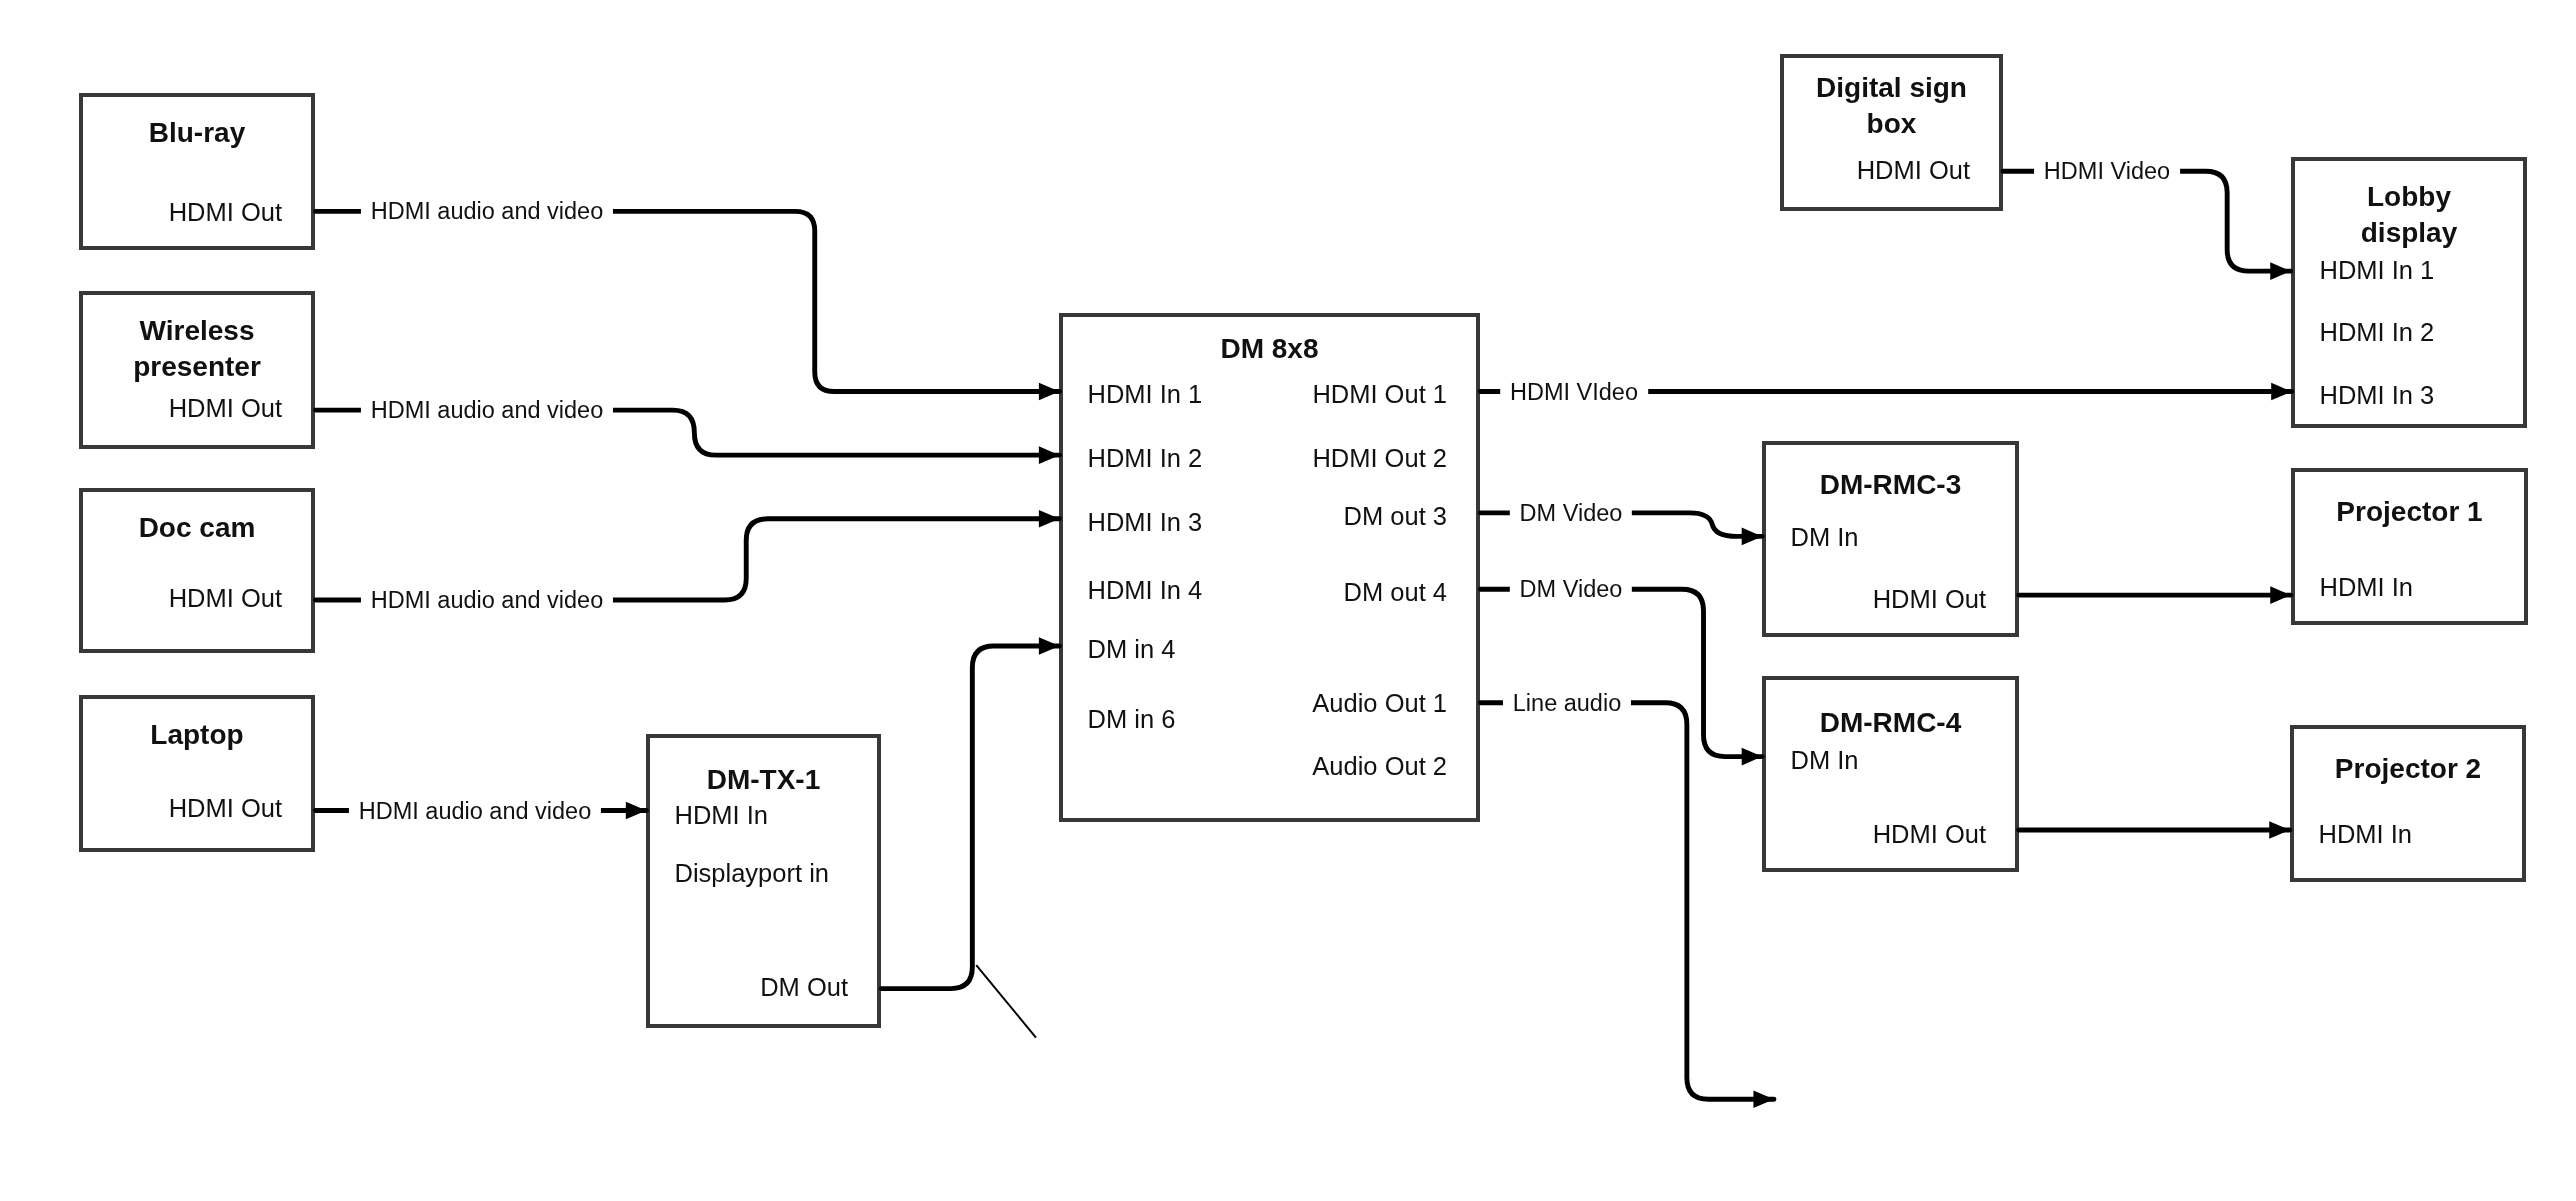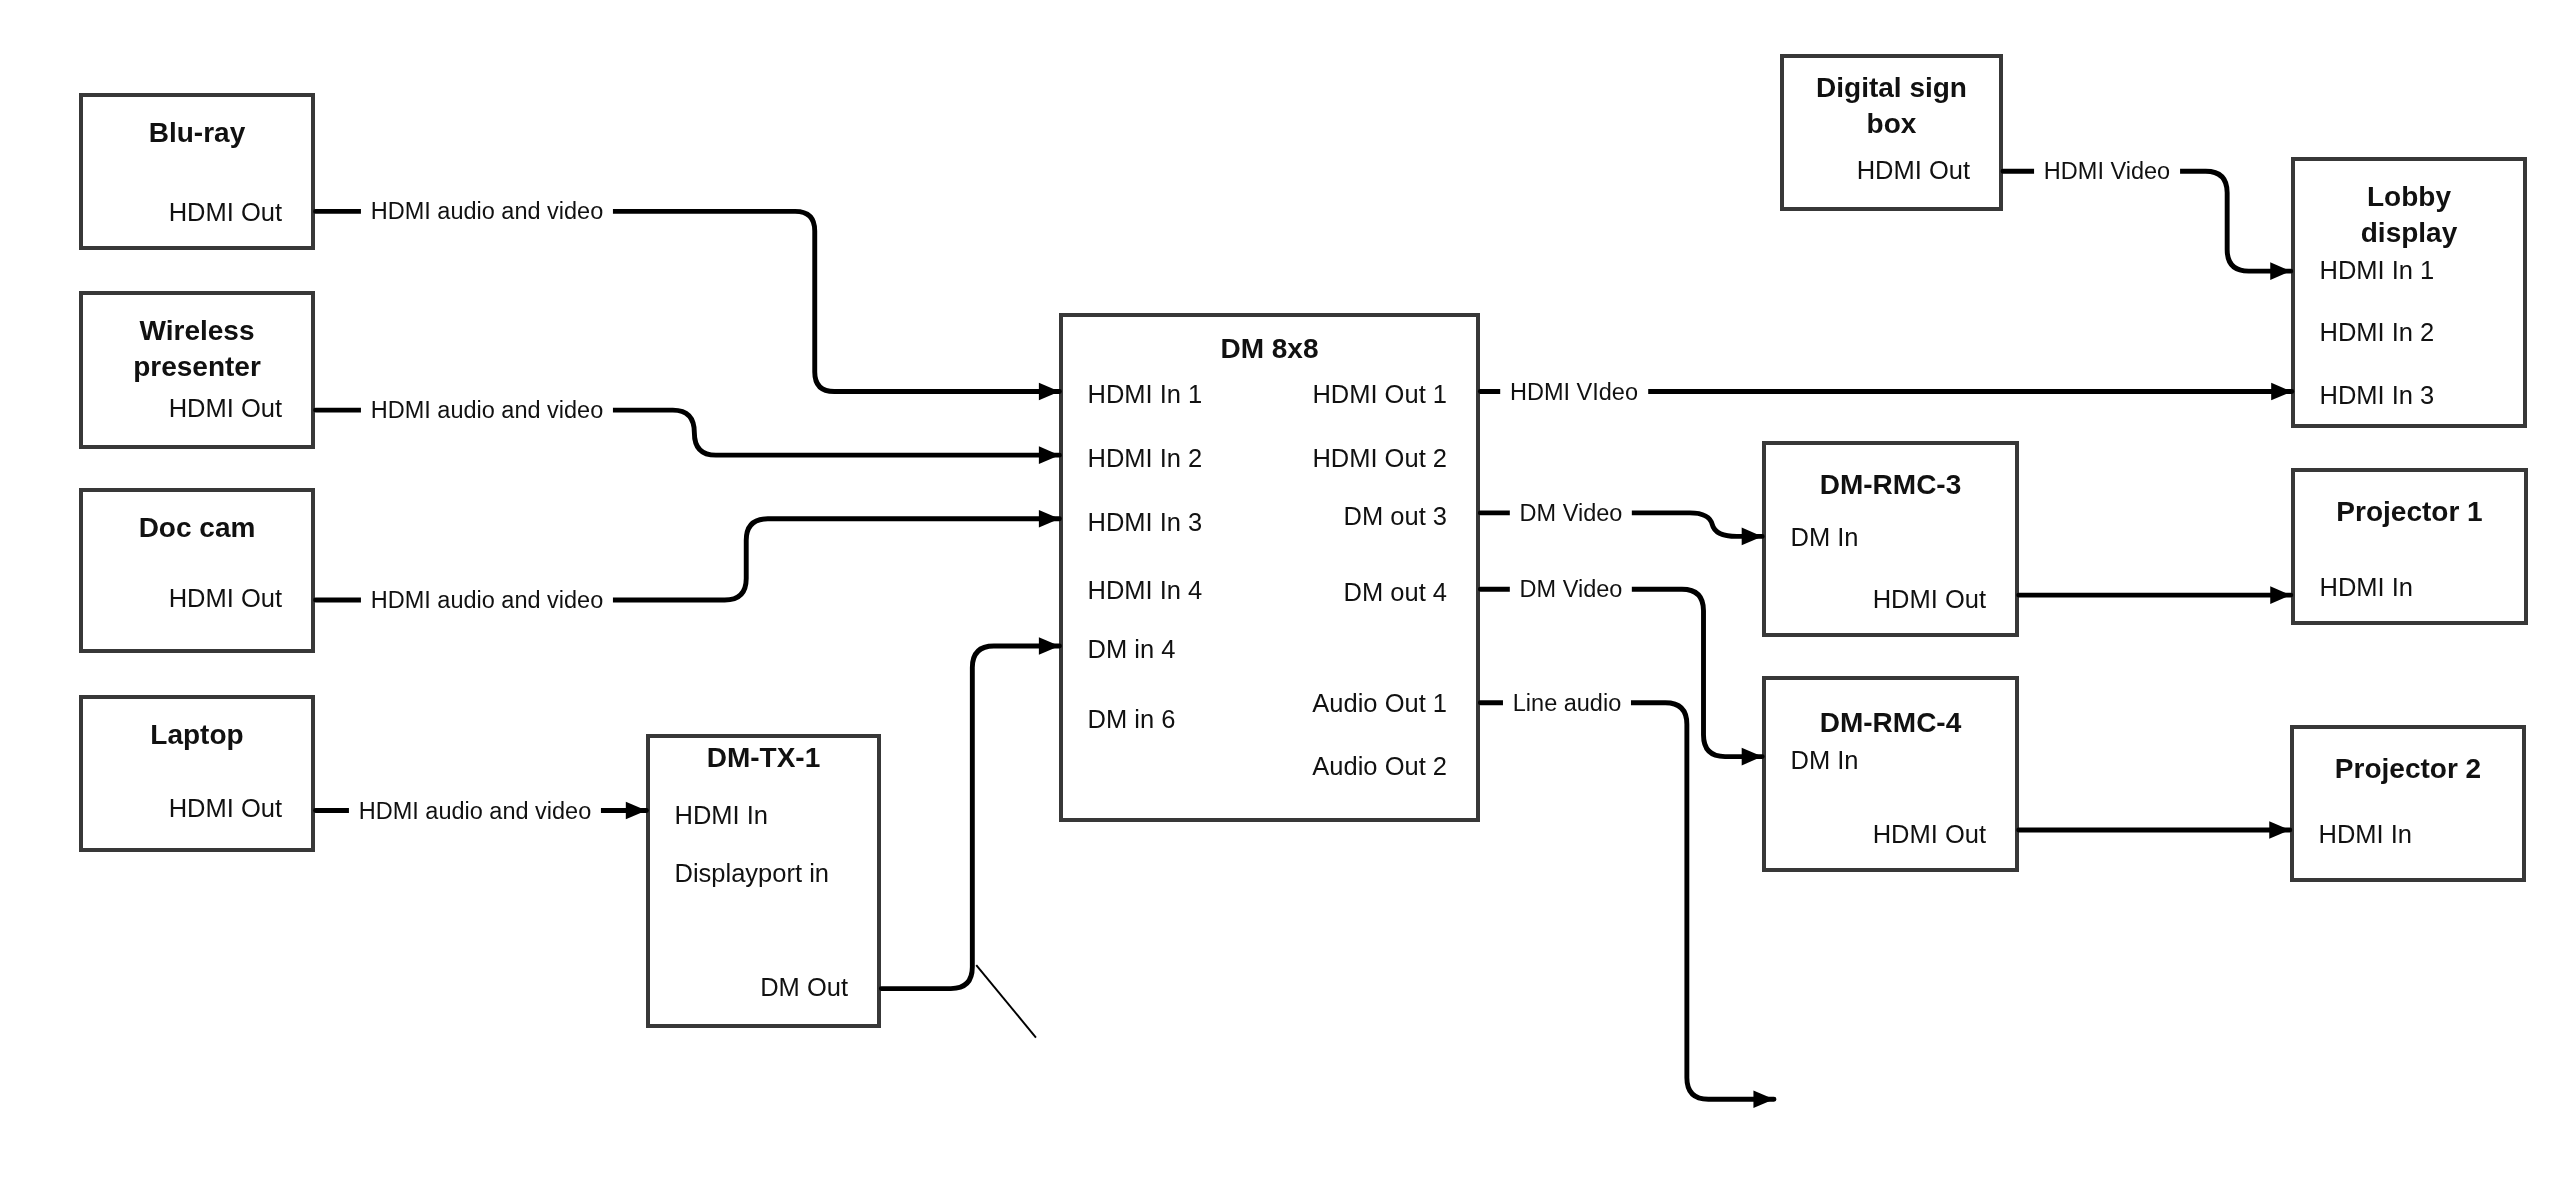--- a/index.html
+++ b/index.html
@@ -119,21 +119,21 @@
     <div class="node-title" style="top:17.6px;">Doc cam</div>
     <div class="port pr" style="top:107px;">HDMI Out</div>
   </div>
 
   <div class="node" style="left:79px;top:695px;width:236px;height:157px;">
     <div class="node-title" style="top:17.6px;">Laptop</div>
     <div class="port pr" style="top:110px;">HDMI Out</div>
   </div>
 
   <div class="node" style="left:646px;top:734px;width:235px;height:294px;">
-    <div class="node-title" style="top:2px;">DM-TX-1</div>
+    <div class="node-title" style="top:24px;">DM-TX-1</div>
     <div class="port pl" style="top:78px;">HDMI In</div>
     <div class="port pl" style="top:136px;">Displayport in</div>
     <div class="port pr" style="top:250px;">DM Out</div>
   </div>
 
   <div class="node" style="left:1059px;top:313px;width:421px;height:509px;">
     <div class="node-title" style="top:13.7px;">DM 8x8</div>
     <div class="port pl" style="top:78px;">HDMI In 1</div>
     <div class="port pl" style="top:142px;">HDMI In 2</div>
     <div class="port pl" style="top:206px;">HDMI In 3</div>

